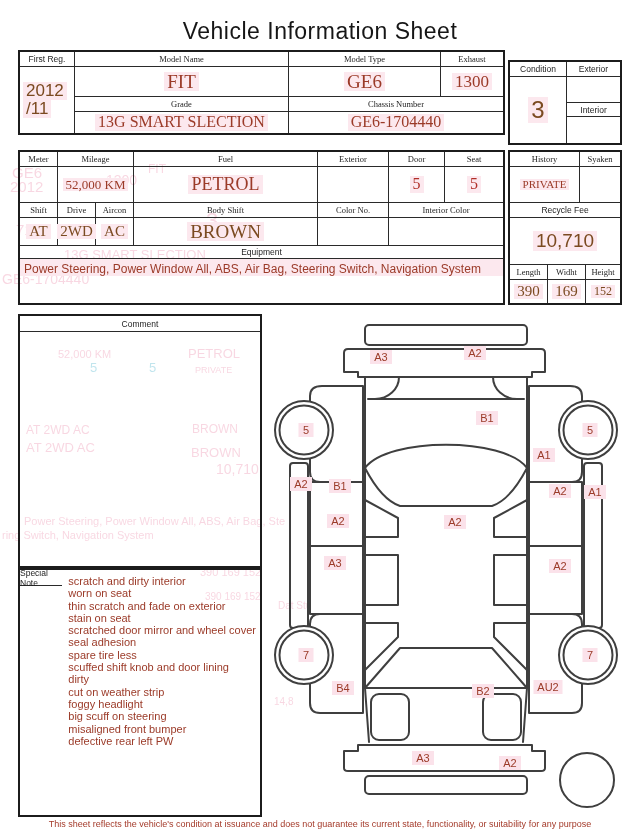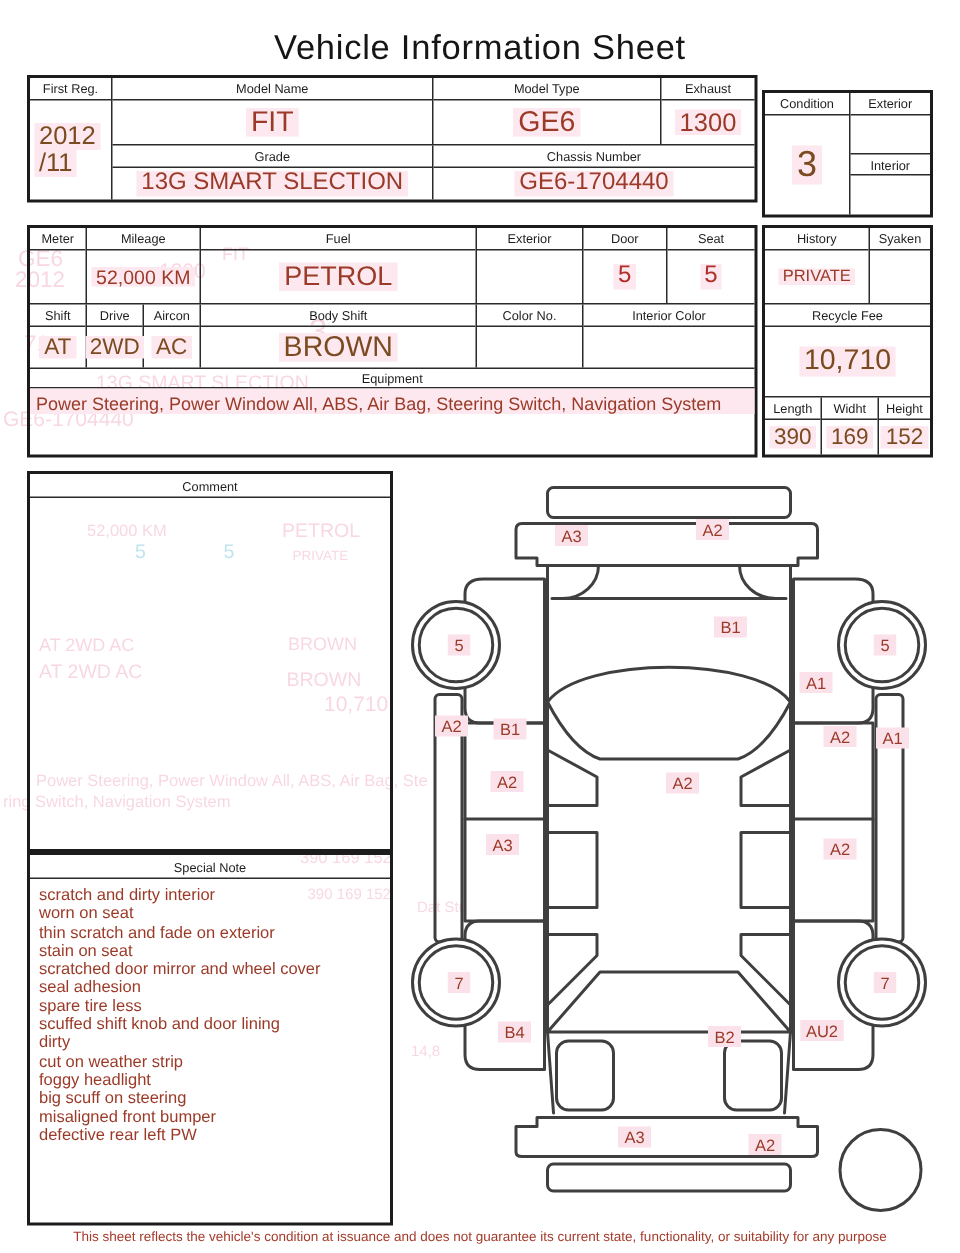--- a/index.html
+++ b/index.html
@@ -2,21 +2,21 @@
 <html><head>
 <meta charset="utf-8">
 <style>
   html,body{margin:0;padding:0;}
   body{width:640px;height:835px;background:#ffffff;font-family:"Liberation Sans",sans-serif;position:relative;overflow:hidden;
        --brick:#9b3a28;--brown:#7b4a20;--red:#b02e28;--line:#3f3f3f;--hl:#fce8ee;}
   #page{position:absolute;inset:0;background:#fff;}
   .title{position:absolute;left:0;top:18px;width:100%;text-align:center;font-size:23px;letter-spacing:.5px;color:#161616;}
   .box{position:absolute;border:2px solid #1c1c1c;box-sizing:border-box;display:flex;background:transparent;}
   .col{display:flex;flex-direction:column;box-sizing:border-box;}
-  .r{display:flex;box-sizing:border-box;}
+  .r{display:flex;box-sizing:border-box;font-family:Liberation Serif, serif;}
   .c{display:flex;flex-direction:column;box-sizing:border-box;}
   .h{height:15px;display:flex;align-items:center;justify-content:center;font-size:8.5px;color:#1d1d1d;box-sizing:border-box;white-space:nowrap;}
   .v{flex:1;display:flex;align-items:center;justify-content:center;box-sizing:border-box;white-space:nowrap;}
   .bb{border-bottom:1px solid #2a2a2a;}
   .br{border-right:1px solid #2a2a2a;}
   .bt{border-top:1px solid #2a2a2a;}
   .hl{background:var(--hl);padding:0 3px;line-height:1.05;}
   .cbrick{color:var(--brick);} .cbrown{color:var(--brown);} .cred{color:var(--red);}
   .firstreg .v{flex-direction:column;align-items:flex-start;justify-content:center;padding-left:3px;}
   .equip-val{display:block;padding:4px 2px 0 4px;font-size:12px;}
@@ -228,32 +228,32 @@
       </div>
       <div class="c br" style="width:38px">
         <div class="h bb">Widht</div>
         <div class="v">
             <span class="hl cbrown" style="font-size:15px">169</span>
           </div>
       </div>
       <div class="c" style="flex:1">
         <div class="h bb">Height</div>
         <div class="v">
-            <span class="hl cbrown" style="font-size:15px">152</span>
+            <span class="hl cbrown" style="font-size:12px">152</span>
           </div>
       </div>
     </div>
   </div>
 
   <div class="box" style="left:18px;top:314px;width:244px;height:254px;flex-direction:column">
     <div class="cmt-h">Comment</div>
     <div style="flex:1"></div>
   </div>
 
-  <div class="box" style="left:18px;top:568px;width:244px;height:249px;flex-direction:column">
+  <div class="box" style="left:18px;top:568px;width:244px;height:249px;flex-direction:row">
     <div class="cmt-h">Special Note</div>
     <div class="note-list">
         <div>scratch and dirty interior</div>
         <div>worn on seat</div>
         <div>thin scratch and fade on exterior</div>
         <div>stain on seat</div>
         <div>scratched door mirror and wheel cover</div>
         <div>seal adhesion</div>
         <div>spare tire less</div>
         <div>scuffed shift knob and door lining</div>

